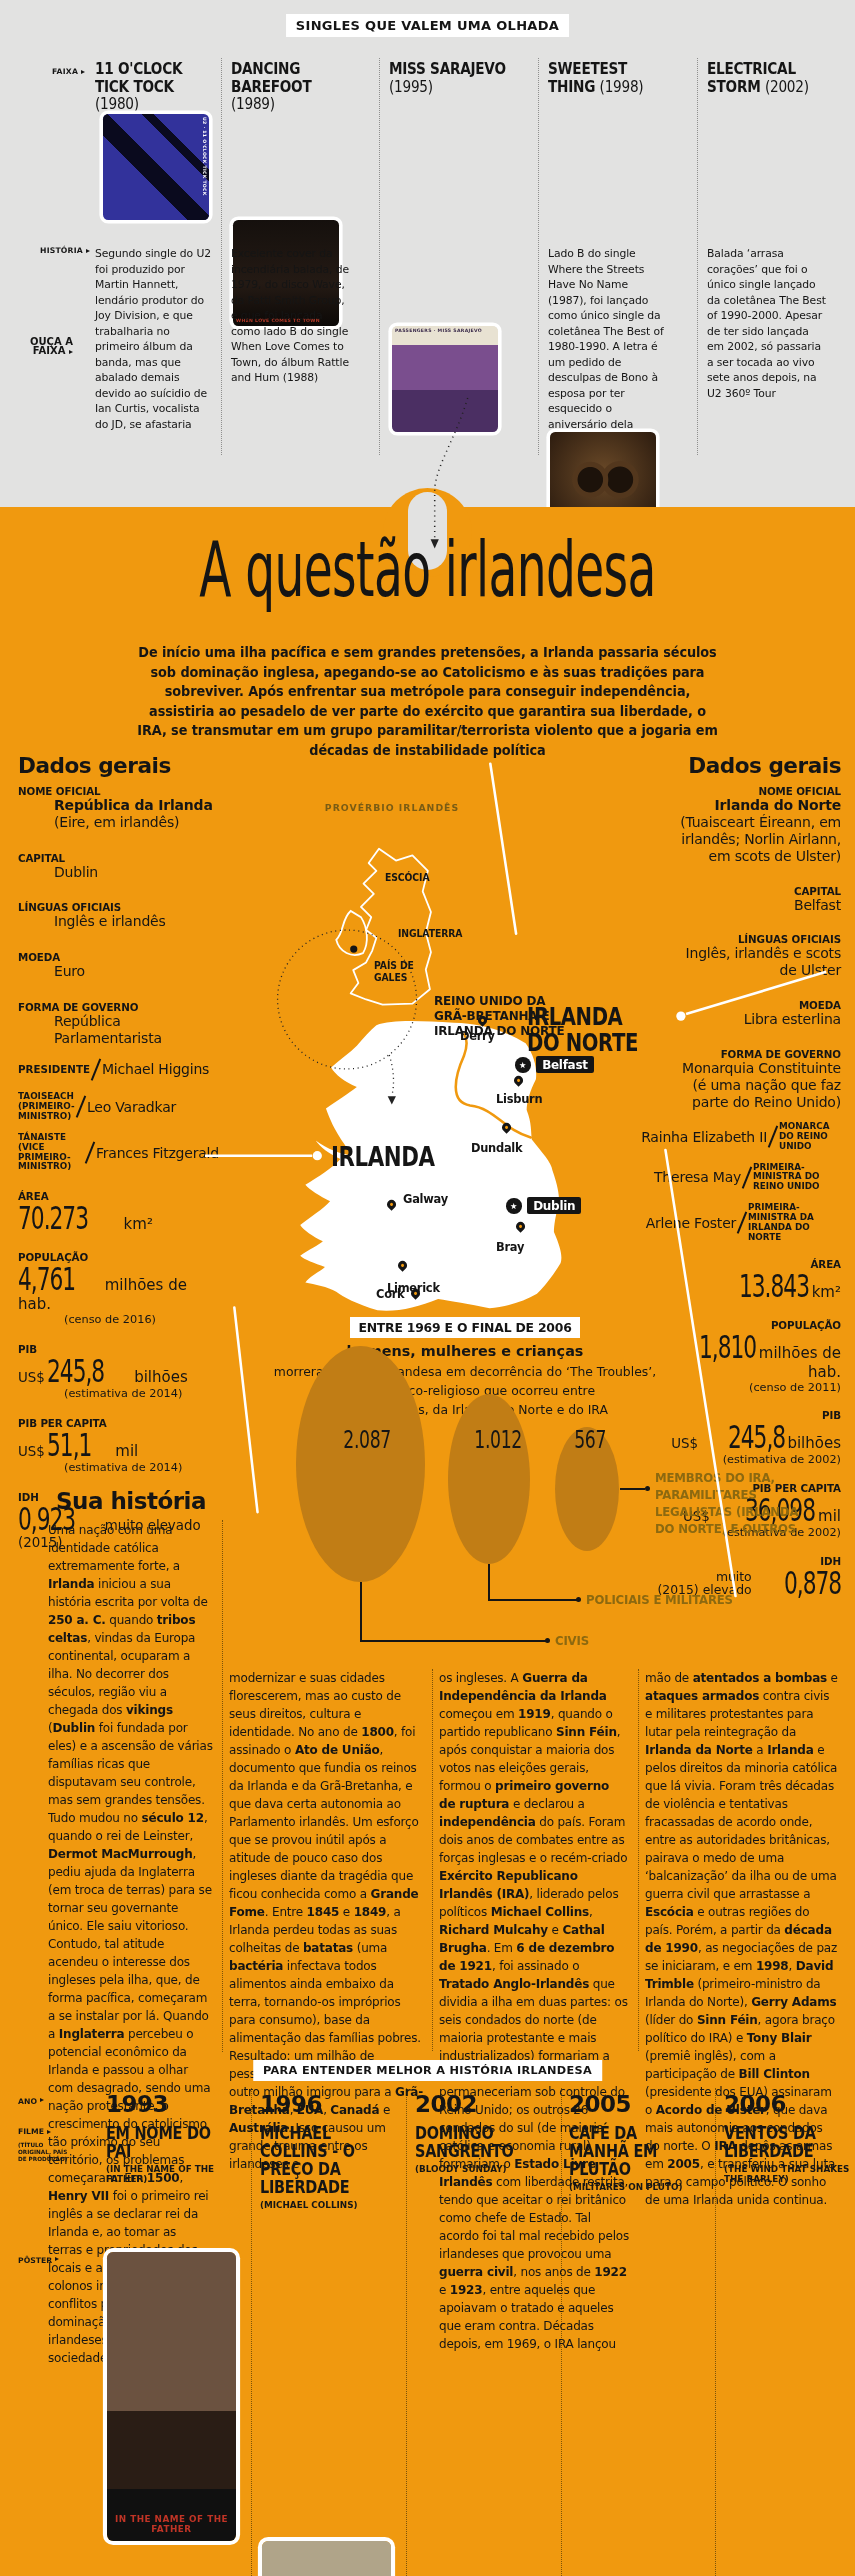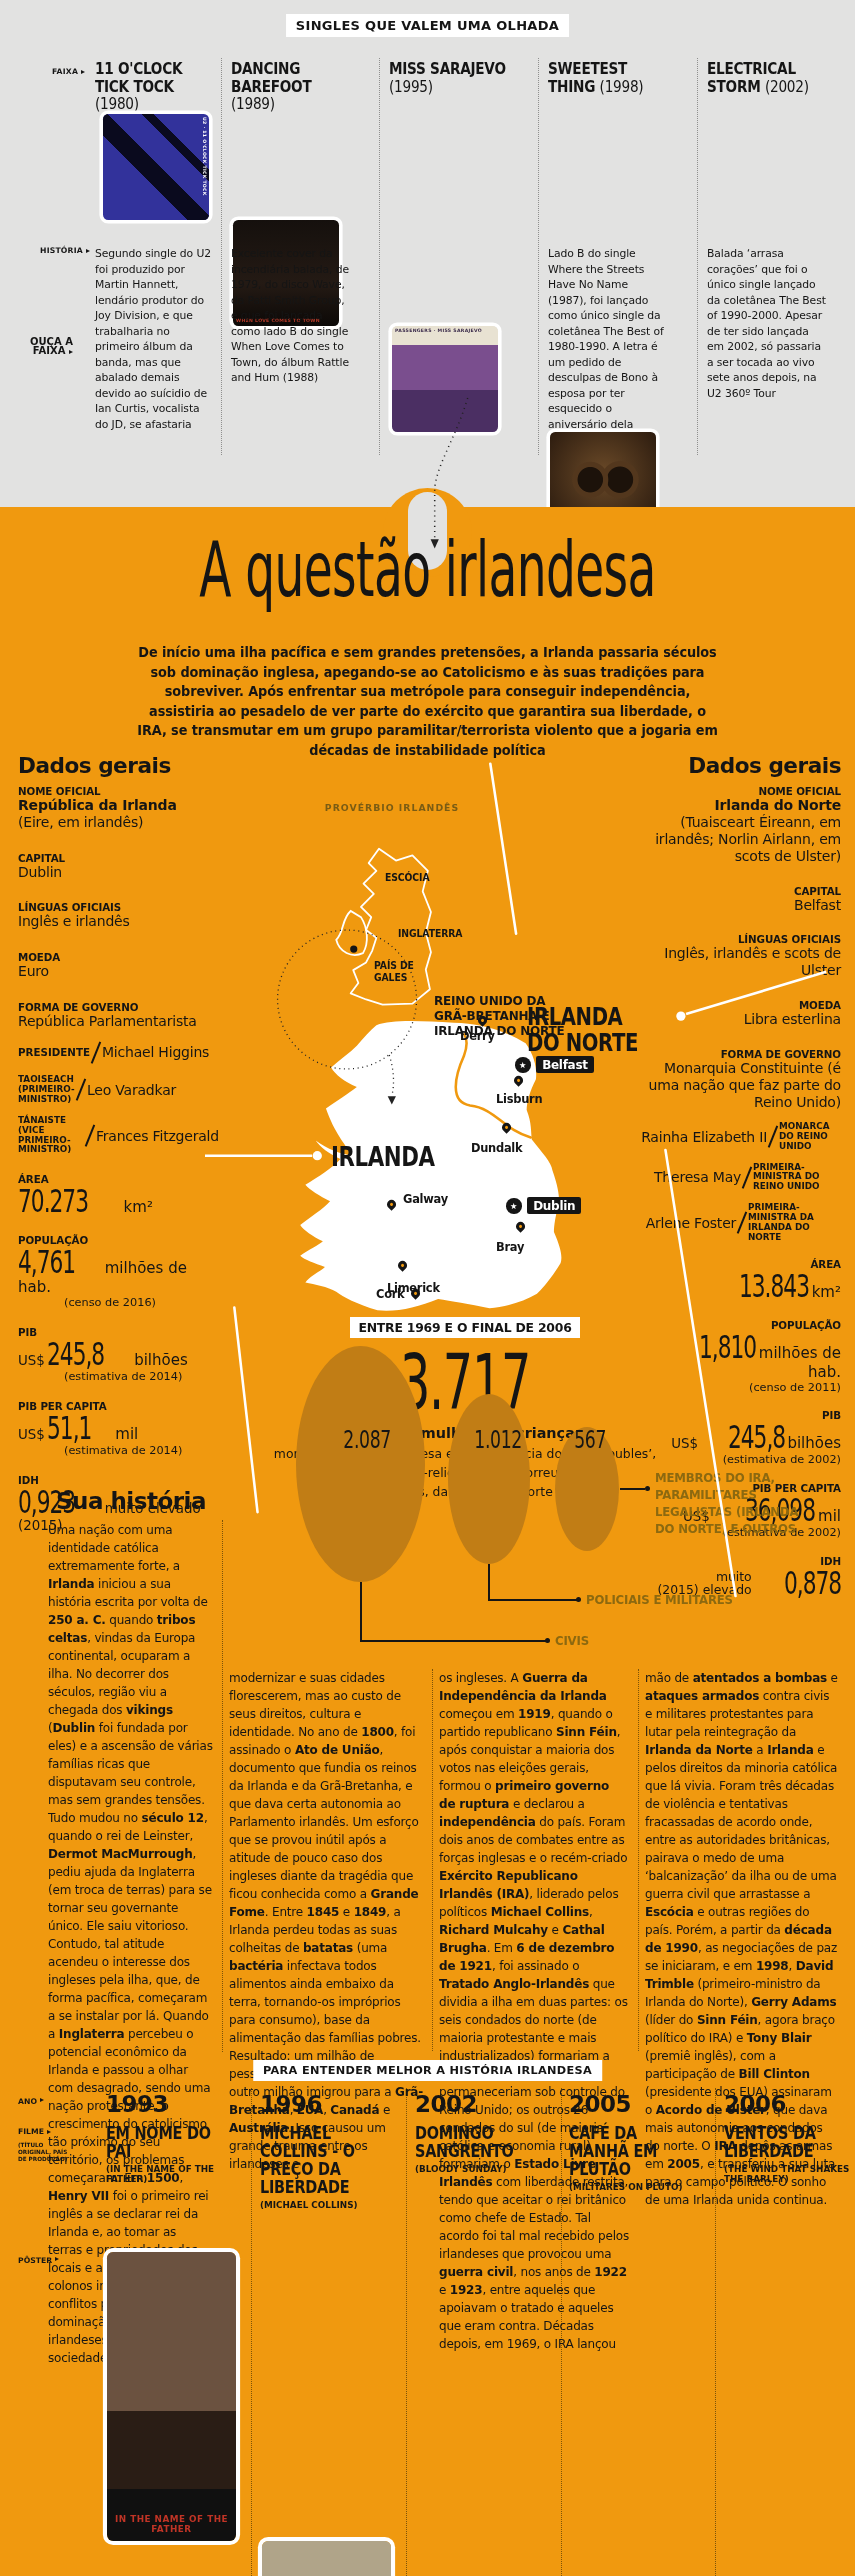--- a/index.html
+++ b/index.html
@@ -34,21 +34,21 @@
   
   #orange{position:absolute;left:0;top:507px;width:855px;height:2715px;background:#f0990f;}
   .bump{position:absolute;left:383px;top:488px;width:89px;height:89px;border-radius:50%;background:#f0990f;}
   .capsule{position:absolute;left:408px;top:492px;width:39px;height:78px;border-radius:20.6px;background:#e2e2e1;}
   .bigtitle{font-size:76px;line-height:1;font-weight:400;letter-spacing:-1px;transform:scaleX(.62);transform-origin:center;white-space:nowrap;}
   .intro{font-size:14px;line-height:19.6px;font-weight:bold;letter-spacing:-0.1px;transform:scaleX(.92);transform-origin:center;}
   
   .dados{width:201px;display:flex;flex-direction:column;}
   .dados h2{font-size:21.6px;margin:0 0 5.2px 0;letter-spacing:-0.5px;}
   .dados .dl{font-size:10.3px;font-weight:bold;letter-spacing:-0.1px;margin-top:13.4px;}
-  .dados .dv{font-size:14px;line-height:17px;letter-spacing:-0.2px;}
+  .dados .dv{font-size:14px;line-height:17px;letter-spacing:-0.2px;margin-left:36px;}
   .dados .dn{font-size:11.3px;line-height:14.4px;margin-left:46px;}
   .ofc{display:flex;align-items:center;gap:5.2px;margin-top:11.3px;}
   .ofc .slash{width:1.5px;height:23px;background:#151515;transform:rotate(22deg);flex:none;}
   .ofc .ol{font-size:8.8px;line-height:9.8px;font-weight:bold;}
   .ofc .on{font-size:14px;letter-spacing:-0.2px;white-space:nowrap;}
   .statnum{font-size:32px;line-height:32px;font-weight:400;letter-spacing:-1.5px;display:inline-block;transform:scaleX(.68);}
   .statunit{font-size:15px;}
   .statpre{font-size:13.4px;}
   .r .statnum{transform-origin:right center;}
   .l .statnum{transform-origin:left center;}
@@ -293,21 +293,20 @@
   <div class="citybox" style="left:527px;top:1197px;">Dublin</div>
   <div class="pin" style="left:516px;top:1222px;"></div>
   <div class="city" style="left:496px;top:1239px;">Bray</div>
   <div class="pin" style="left:398px;top:1261px;"></div>
   <div class="city" style="left:387px;top:1280px;">Limerick</div>
   <div class="pin" style="left:411px;top:1289px;"></div>
   <div class="city" style="left:376px;top:1286px;">Cork</div>
 
   <div class="abs ctr" style="left:223px;top:1317px;width:484px;">
     <div class="whitebox">ENTRE 1969 E O FINAL DE 2006</div>
-    <div style="margin-top:9.3px;"><span class="deathnum" style="transform-origin:center;">3.717</span></div>
     <div class="b" style="font-size:14.4px;margin-top:5.2px;">homens, mulheres e crianças</div>
     <div style="font-size:12.4px;line-height:19px;margin-top:3.1px;">
       <span>morreram na ilha irlandesa em decorrência do ‘The Troubles’,</span><br><span>conflito étnico-religioso que ocorreu entre</span><br><span>forças britânicas, da Irlanda do Norte e do IRA</span>
     </div>
   </div>
 
   <div class="abs htitle" style="left:48px;top:1488px;">Sua história</div>
   <div class="hcol" style="left:48px;top:1521px;width:165px;">Uma nação com uma identidade católica extremamente forte, a <b>Irlanda</b> iniciou a sua história escrita por volta de <b>250 a. C.</b> quando <b>tribos celtas</b>, vindas da Europa continental, ocuparam a ilha. No decorrer dos séculos, região viu a chegada dos <b>vikings</b> (<b>Dublin</b> foi fundada por eles) e a ascensão de várias famílias ricas que disputavam seu controle, mas sem grandes tensões. Tudo mudou no <b>século 12</b>, quando o rei de Leinster, <b>Dermot MacMurrough</b>, pediu ajuda da Inglaterra (em troca de terras) para se tornar seu governante único. Ele saiu vitorioso. Contudo, tal atitude acendeu o interesse dos ingleses pela ilha, que, de forma pacífica, começaram a se instalar por lá. Quando a <b>Inglaterra</b> percebeu o potencial econômico da Irlanda e passou a olhar com desagrado, sendo uma nação protestante, o crescimento do catolicismo tão próximo do seu território, os problemas começaram. Em <b>1500</b>, <b>Henry VII</b> foi o primeiro rei inglês a se declarar rei da Irlanda e, ao tomar as terras e propriedades dos locais e as entregar a colonos ingleses, os conflitos pipocaram. Sob dominação inglesa, os irlandeses viram sua sociedade se</div>
   <div class="hcol" style="left:229px;top:1669px;width:195px;">modernizar e suas cidades florescerem, mas ao custo de seus direitos, cultura e identidade. No ano de <b>1800</b>, foi assinado o <b>Ato de União</b>, documento que fundia os reinos da Irlanda e da Grã-Bretanha, e que dava certa autonomia ao Parlamento irlandês. Um esforço que se provou inútil após a atitude de pouco caso dos ingleses diante da tragédia que ficou conhecida como a <b>Grande Fome</b>. Entre <b>1845</b> e <b>1849</b>, a Irlanda perdeu todas as suas colheitas de <b>batatas</b> (uma <b>bactéria</b> infectava todos alimentos ainda embaixo da terra, tornando-os impróprios para consumo), base da alimentação das famílias pobres. Resultado: um milhão de pessoas morreram de inanição, e outro milhão imigrou para a <b>Grã-Bretanha</b>, <b>EUA</b>, <b>Canadá</b> e <b>Austrália</b>. Isso causou um grande trauma entre os irlandeses e</div>
   <div class="hcol" style="left:439px;top:1669px;width:190px;">os ingleses. A <b>Guerra da Independência da Irlanda</b> começou em <b>1919</b>, quando o partido republicano <b>Sinn Féin</b>, após conquistar a maioria dos votos nas eleições gerais, formou o <b>primeiro governo de ruptura</b> e declarou a <b>independência</b> do país. Foram dois anos de combates entre as forças inglesas e o recém-criado <b>Exército Republicano Irlandês (IRA)</b>, liderado pelos políticos <b>Michael Collins</b>, <b>Richard Mulcahy</b> e <b>Cathal Brugha</b>. Em <b>6 de dezembro de 1921</b>, foi assinado o <b>Tratado Anglo-Irlandês</b> que dividia a ilha em duas partes: os seis condados do norte (de maioria protestante e mais industrializados) formariam a <b>Irlanda do Norte</b> e permaneceriam sob controle do Reino Unido; os outros 26 condados do sul (de maioria católica e economia rural) formariam o <b>Estado Livre Irlandês</b> com liberdade restrita, tendo que aceitar o rei britânico como chefe de Estado. Tal acordo foi tal mal recebido pelos irlandeses que provocou uma <b>guerra civil</b>, nos anos de <b>1922</b> e <b>1923</b>, entre aqueles que apoiavam o tratado e aqueles que eram contra. Décadas depois, em 1969, o IRA lançou</div>

